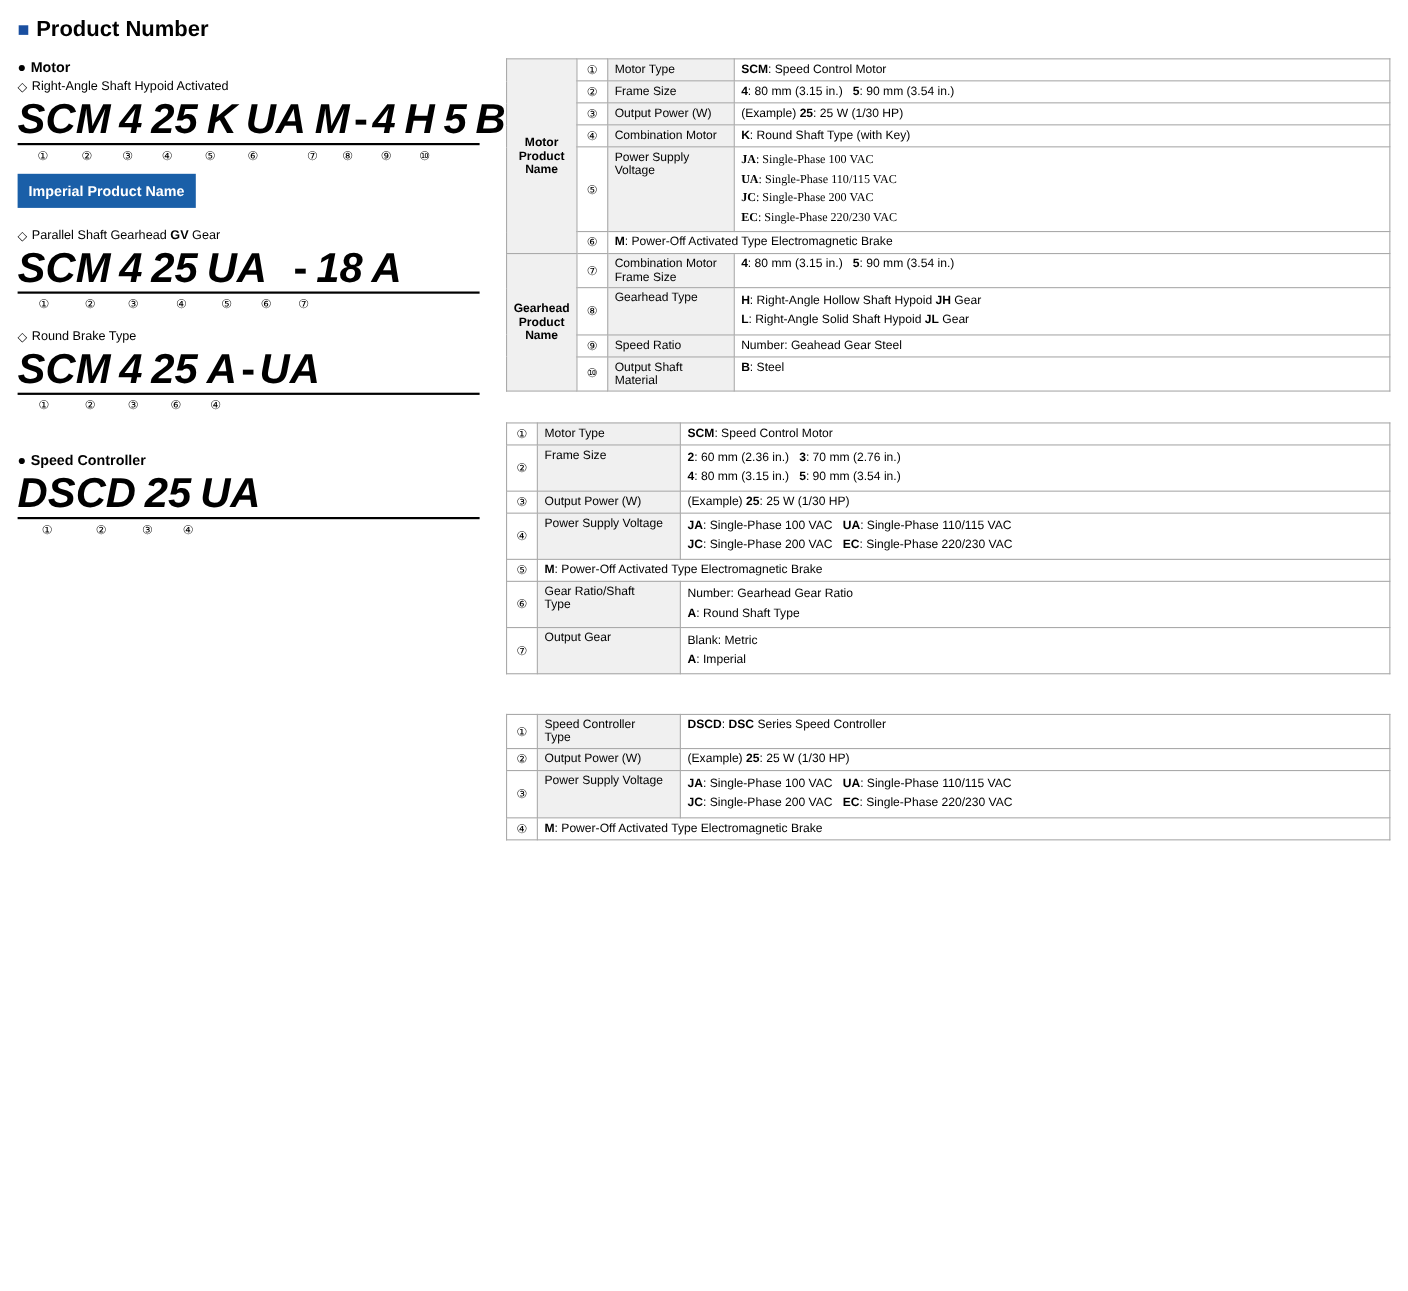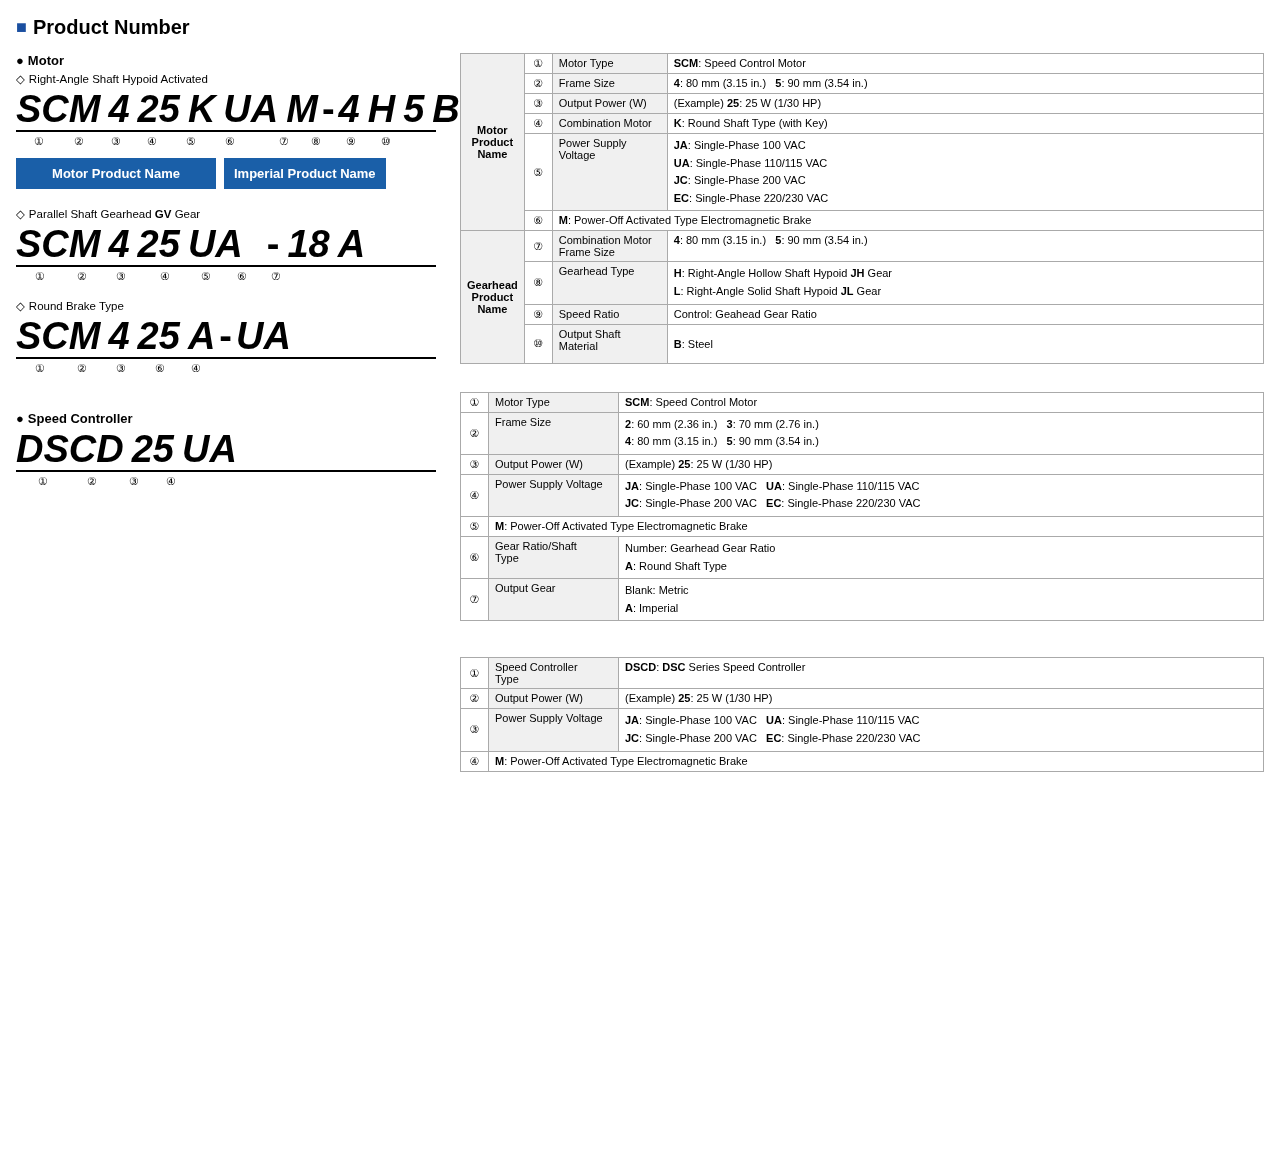--- a/index.html
+++ b/index.html
@@ -97,21 +97,20 @@
           <span style="width:46px;text-align:center;font-size:11px;">⑤</span>
           <span style="width:32px;text-align:center;font-size:11px;">⑥</span>
           <span style="width:22px;"></span>
           <span style="width:32px;text-align:center;font-size:11px;">⑦</span>
           <span style="width:32px;text-align:center;font-size:11px;">⑧</span>
           <span style="width:38px;text-align:center;font-size:11px;">⑨</span>
           <span style="width:32px;text-align:center;font-size:11px;">⑩</span>
         </div>
 
         <div style="display:flex;gap:8px;margin-bottom:18px;">
-          <div style="background:#1a5fa8;color:#fff;font-size:13px;font-weight:bold;padding:8px 18px;text-align:center;min-width:200px;">Motor Product Name</div>
           <div style="background:#1a5fa8;color:#fff;font-size:13px;font-weight:bold;padding:8px 10px;text-align:center;min-width:110px;">Imperial Product Name</div>
         </div>
       </div>
 
       <div style="margin-top:10px;">
         <div style="font-size:11.5px;margin-bottom:4px;display:flex;align-items:center;gap:4px;">
           <span>◇</span>
           <span>Parallel Shaft Gearhead <b>GV</b> Gear</span>
         </div>
         <div style="border-bottom:2.5px solid #000;padding-bottom:2px;margin-bottom:3px;display:flex;align-items:baseline;gap:0;flex-wrap:nowrap;">
@@ -198,21 +197,21 @@
           <td style="padding: 3px 6px; border: 1px solid rgb(170, 170, 170); vertical-align: top;">(Example) <b>25</b>: 25 W (1/30 HP)</td>
         </tr>
         <tr>
           <td class="idx-cell" style="border: 1px solid rgb(170, 170, 170); padding: 3px 6px; vertical-align: middle; text-align: center; background: rgb(255, 255, 255); width: 28px;">④</td>
           <td style="background: rgb(240, 240, 240); padding: 3px 6px; border: 1px solid rgb(170, 170, 170); vertical-align: top;">Combination Motor</td>
           <td style="padding: 3px 6px; border: 1px solid rgb(170, 170, 170); vertical-align: top;"><b>K</b>: Round Shaft Type (with Key)</td>
         </tr>
         <tr>
           <td class="idx-cell" style="border: 1px solid rgb(170, 170, 170); padding: 3px 6px; vertical-align: middle; text-align: center; background: rgb(255, 255, 255); width: 28px;">⑤</td>
           <td style="background: rgb(240, 240, 240); padding: 3px 6px; border: 1px solid rgb(170, 170, 170); vertical-align: top;">Power Supply Voltage</td>
-          <td style="padding: 3px 6px; border: 1px solid rgb(170, 170, 170); line-height: 1.6; vertical-align: top;">
+          <td style="padding: 3px 6px; border: 1px solid rgb(170, 170, 170); line-height: 1.6; vertical-align: top; font-family: Liberation Serif, serif;">
             <b>JA</b>: Single-Phase 100 VAC<br>
             <b>UA</b>: Single-Phase 110/115 VAC<br>
             <b>JC</b>: Single-Phase 200 VAC<br>
             <b>EC</b>: Single-Phase 220/230 VAC
           </td>
         </tr>
         <tr>
           <td class="idx-cell" style="border: 1px solid rgb(170, 170, 170); padding: 3px 6px; vertical-align: middle; text-align: center; background: rgb(255, 255, 255); width: 28px;">⑥</td>
           <td colspan="2" style="padding: 3px 6px; border: 1px solid rgb(170, 170, 170); vertical-align: top;"><b>M</b>: Power-Off Activated Type Electromagnetic Brake</td>
         </tr>
@@ -226,26 +225,26 @@
           <td class="idx-cell" style="border: 1px solid rgb(170, 170, 170); padding: 3px 6px; vertical-align: middle; text-align: center; background: rgb(255, 255, 255); width: 28px;">⑧</td>
           <td style="background: rgb(240, 240, 240); padding: 3px 6px; border: 1px solid rgb(170, 170, 170); vertical-align: top;">Gearhead Type</td>
           <td style="padding: 3px 6px; border: 1px solid rgb(170, 170, 170); line-height: 1.6; vertical-align: top;">
             <b>H</b>: Right-Angle Hollow Shaft Hypoid <b>JH</b> Gear<br>
             <b>L</b>: Right-Angle Solid Shaft Hypoid <b>JL</b> Gear
           </td>
         </tr>
         <tr>
           <td class="idx-cell" style="border: 1px solid rgb(170, 170, 170); padding: 3px 6px; vertical-align: middle; text-align: center; background: rgb(255, 255, 255); width: 28px;">⑨</td>
           <td style="background: rgb(240, 240, 240); padding: 3px 6px; border: 1px solid rgb(170, 170, 170); vertical-align: top;">Speed Ratio</td>
-          <td style="padding: 3px 6px; border: 1px solid rgb(170, 170, 170); vertical-align: top;">Control: Geahead Gear Ratio</td>
+          <td style="padding: 3px 6px; border: 1px solid rgb(170, 170, 170); vertical-align: top;">Number: Geahead Gear Steel</td>
         </tr>
         <tr>
           <td class="idx-cell" style="border: 1px solid rgb(170, 170, 170); padding: 3px 6px; vertical-align: middle; text-align: center; background: rgb(255, 255, 255); width: 28px;">⑩</td>
           <td style="background: rgb(240, 240, 240); padding: 3px 6px; border: 1px solid rgb(170, 170, 170); vertical-align: top;">Output Shaft Material</td>
-          <td style="padding: 13px 6px; border: 1px solid rgb(170, 170, 170); vertical-align: top;"><b>B</b>: Steel</td>
+          <td style="padding: 3px 6px; border: 1px solid rgb(170, 170, 170); vertical-align: top;"><b>B</b>: Steel</td>
         </tr>
       </tbody>
     </table>
 
     <table class="info-table" style="margin-bottom:28px;">
       <tbody>
         <tr>
           <td class="idx-cell" style="width: 28px; border: 1px solid rgb(170, 170, 170); padding: 3px 6px; vertical-align: middle; text-align: center; background: rgb(255, 255, 255);">①</td>
           <td style="background: rgb(240, 240, 240); width: 130px; padding: 3px 6px; border: 1px solid rgb(170, 170, 170); vertical-align: top;">Motor Type</td>
           <td style="padding: 3px 6px; border: 1px solid rgb(170, 170, 170); vertical-align: top;"><b>SCM</b>: Speed Control Motor</td>

